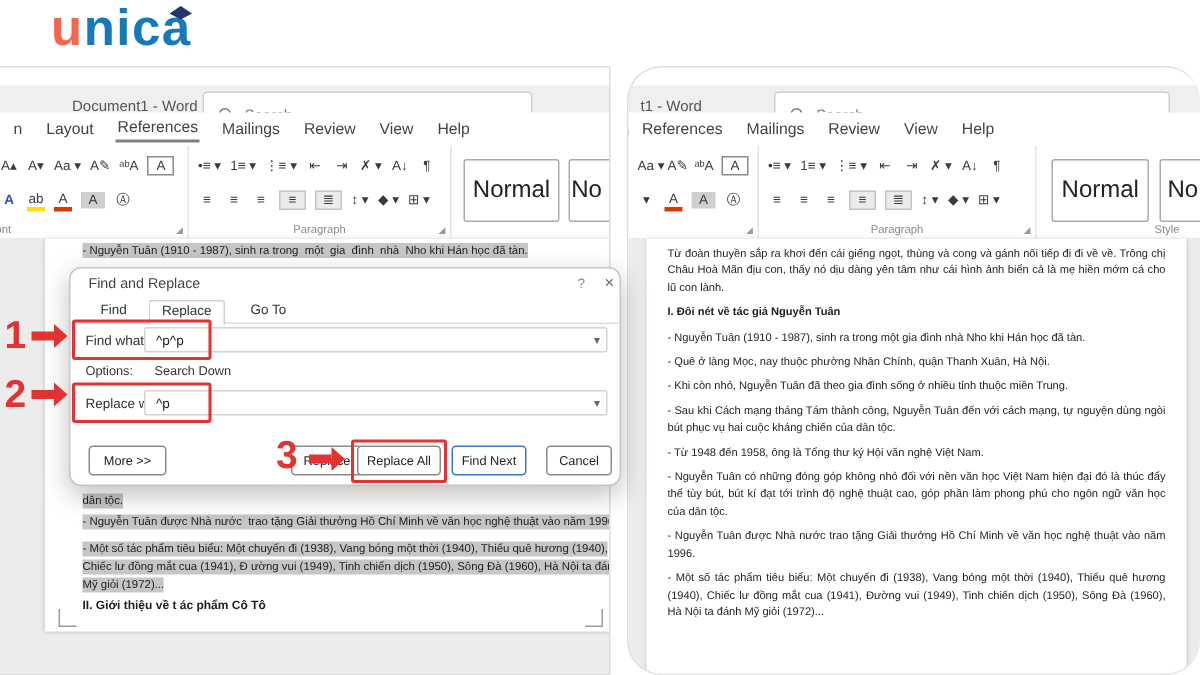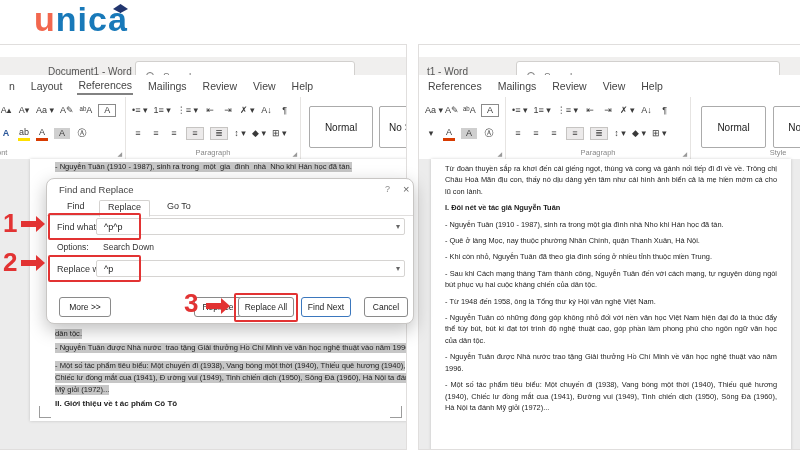--- a/index.html
+++ b/index.html
@@ -11,21 +11,21 @@
   .logo .lu{color:#f2674e;}
   .logo .ln{color:#1879b9;}
   .cap{position:absolute;left:79px;top:4px;width:15px;height:9px;background:#22356e;
        clip-path:polygon(50% 0,100% 55%,50% 100%,0 55%);}
   .cap::after{content:"";position:absolute;left:7px;top:4px;width:1px;height:7px;background:#22356e;}
 
   
   .win{position:absolute;top:44px;height:406px;background:#fff;overflow:hidden;
        border:1px solid #e0dedd;box-sizing:border-box;}
   .win-left{left:0;width:407px;border-left:none;}
-  .win-right{left:418px;width:382px;border-right:none;}
+  .win-right{left:418px;width:382px;border-right:none;border-radius:23px;}
 
   .titlebar{position:absolute;top:0;left:0;right:0;height:30px;background:#f0efee;border-bottom:3px solid #000000;margin-top:12px;}
   .wtitle{position:absolute;top:9px;font-size:10px;color:#555;white-space:nowrap;}
   .win-left .wtitle{left:48px;}
   .win-right .wtitle{left:8px;}
   .searchbox{position:absolute;top:4px;height:32px;background:#fff;border:1px solid #d2d0ce;border-radius:3px;
              display:flex;align-items:center;gap:7px;padding-left:10px;font-size:10px;color:#777;box-sizing:border-box;}
   .win-left .searchbox{left:135px;width:220px;}
   .win-right .searchbox{left:97px;width:264px;}
   .mag{position:relative;width:10px;height:10px;flex:0 0 auto;}
@@ -44,21 +44,21 @@
   .ric.boxed{border:1px solid #8a8a8a;padding:0 2px;}
   .ric.fxblue{color:#2b579a;font-weight:bold;}
   .ric.hl{border-bottom:3px solid #ffe000;}
   .ric.fcolor{border-bottom:3px solid #d83b01;}
   .ric.shade{background:#cfcfcf;padding:0 2px;}
   .ric.selected{background:#eceaea;border:1px solid #c6c4c2;padding:0 2px;}
   .glabel{position:absolute;bottom:2px;left:0;right:0;text-align:center;font-size:7.5px;color:#888;}
   .glabel.leftal{text-align:left;padding-left:3px;}
   .launcher{position:absolute;right:3px;bottom:2px;font-size:6px;color:#999;}
   .stylebox{position:absolute;top:9px;height:40px;background:#fff;border:1px solid #ababab;border-radius:2px;
-            font-size:10px;color:#222;display:flex;align-items:center;justify-content:center;white-space:nowrap;}
+            font-size:16px;color:#222;display:flex;align-items:center;justify-content:center;white-space:nowrap;}
   .win-left  .grp-font{left:-6px;width:131px;}
   .win-left  .grp-para{left:126px;width:174px;}
   .win-left  .grp-styles{left:301px;right:0;border-right:none;}
   .win-left  .grp-styles .stylebox:nth-of-type(1){left:8px;width:62px;}
   .win-left  .grp-styles .stylebox:nth-of-type(2){left:78px;width:46px;}
   .win-right .grp-font{left:0;width:86px;}
   .win-right .grp-para{left:87px;width:184px;}
   .win-right .grp-styles{left:272px;right:0;border-right:none;}
   .win-right .grp-styles .stylebox:nth-of-type(1){left:10px;width:63px;}
   .win-right .grp-styles .stylebox:nth-of-type(2){left:82px;width:62px;}

